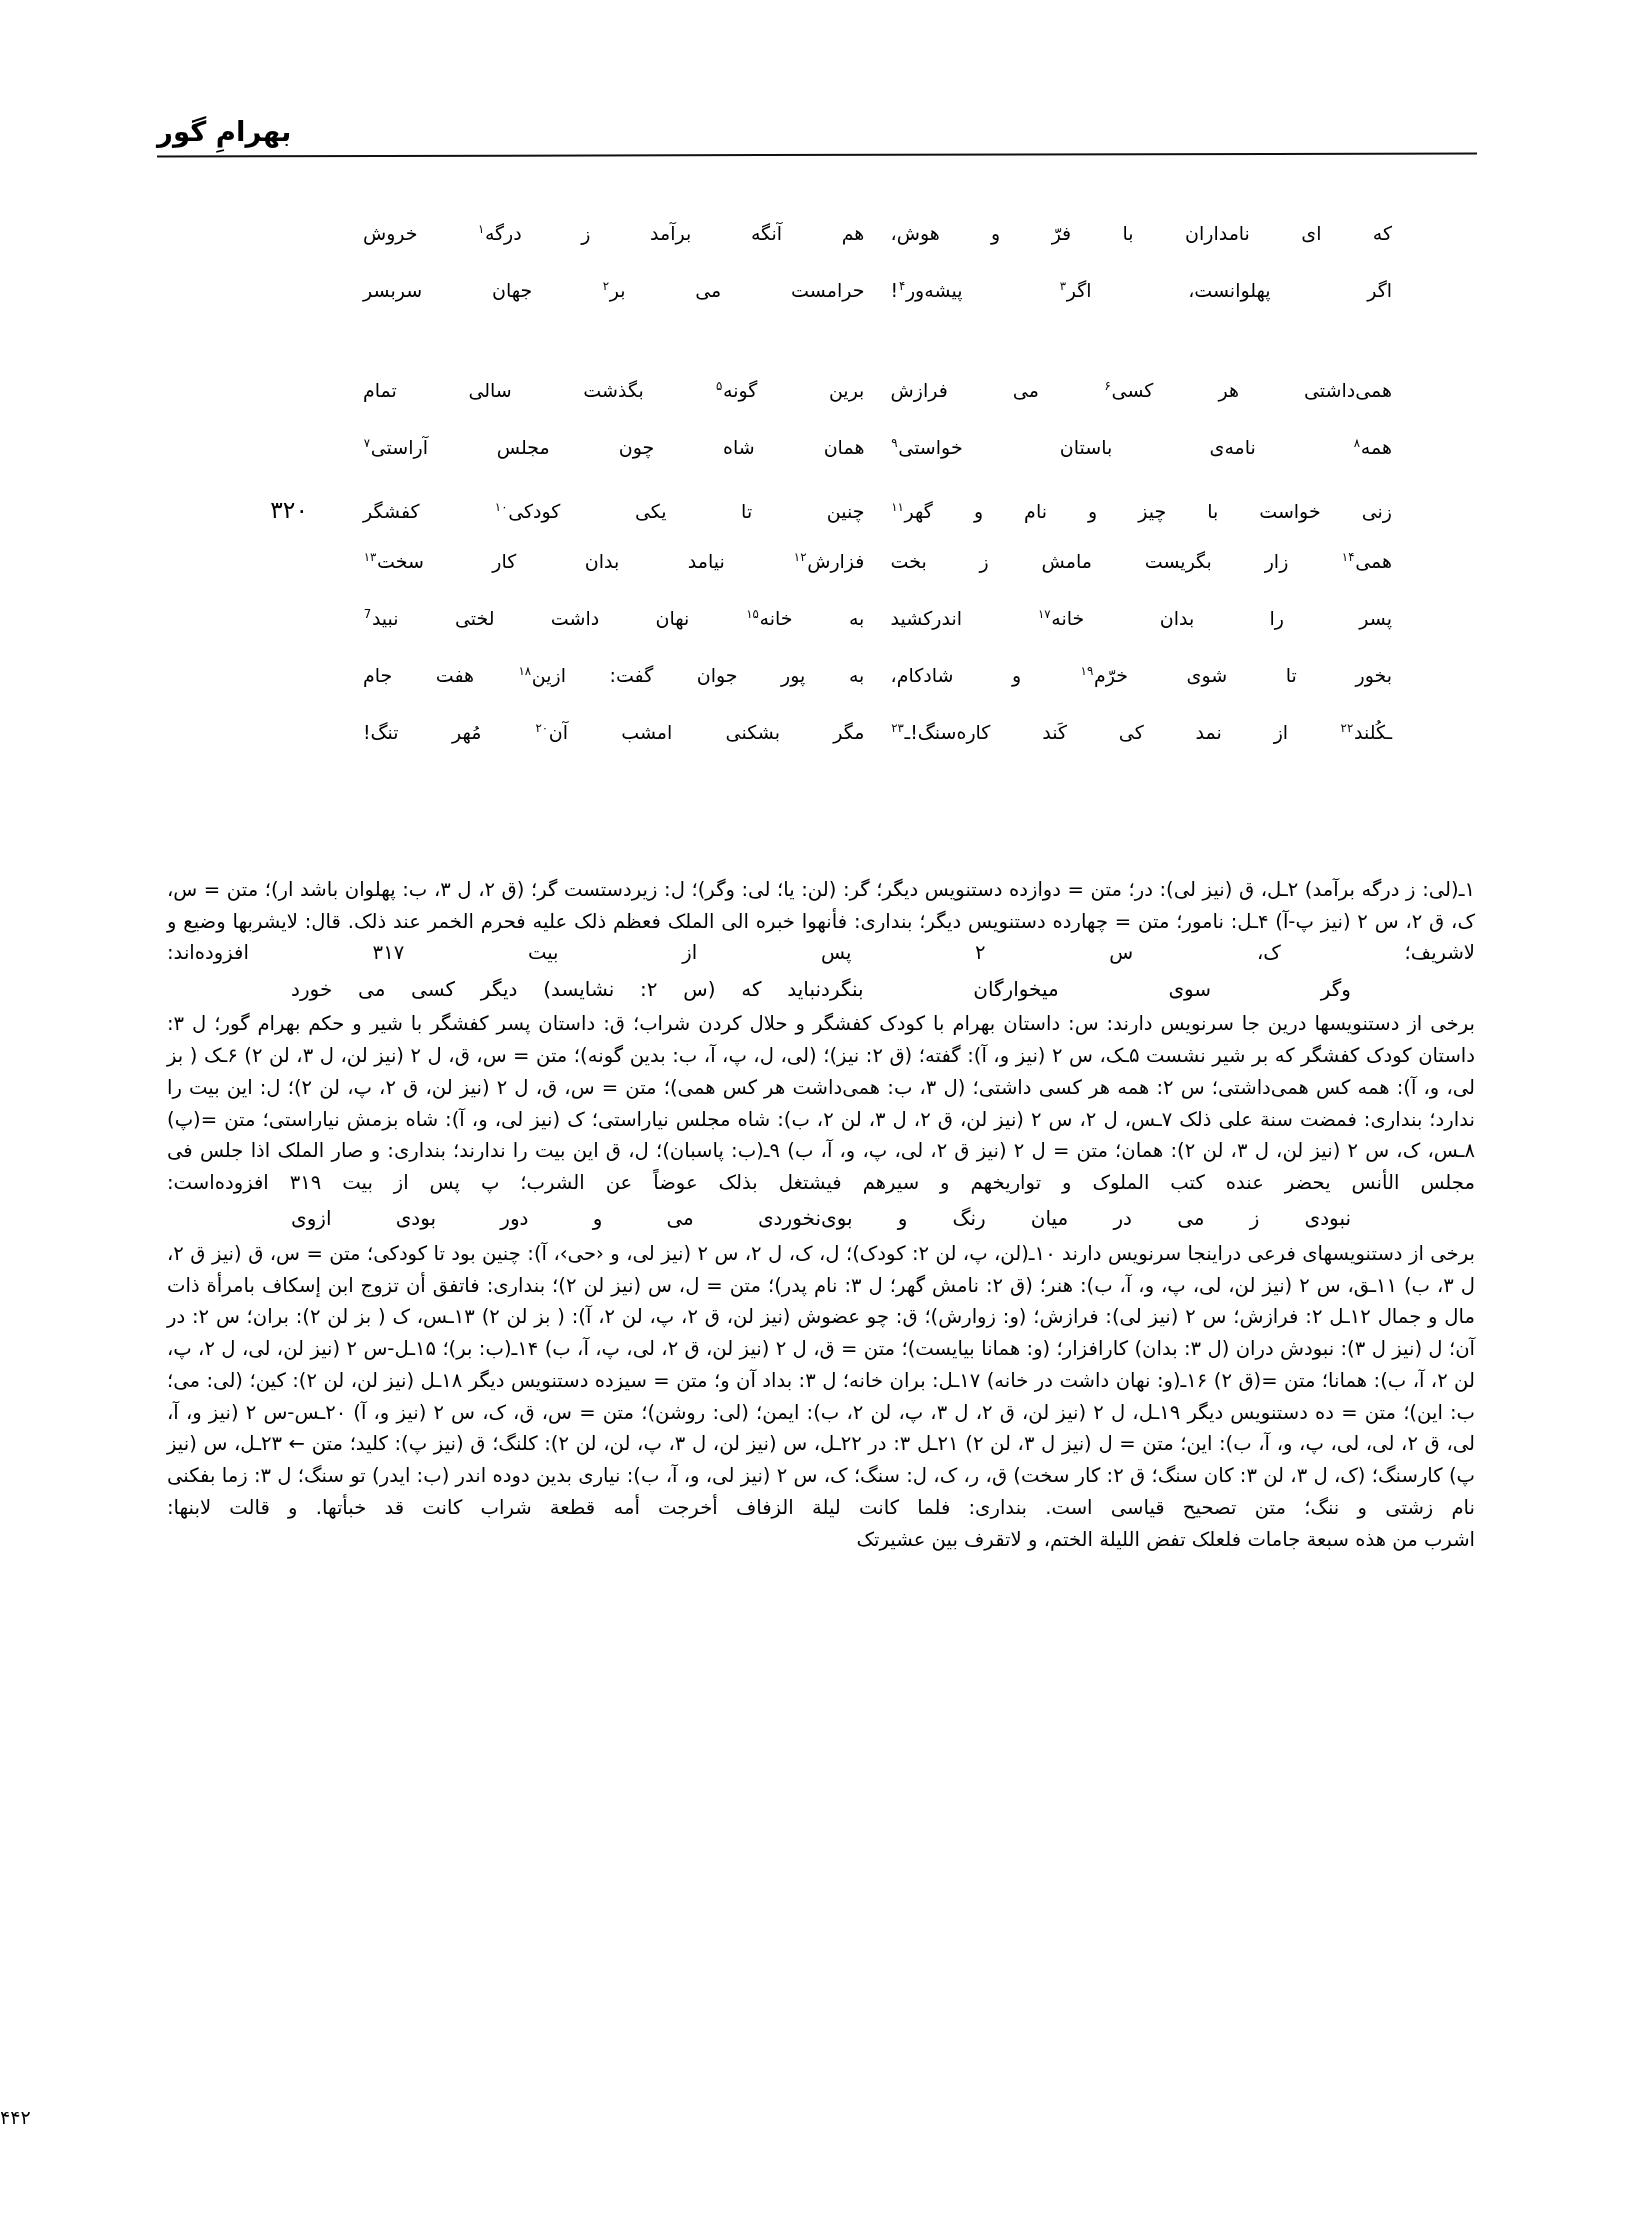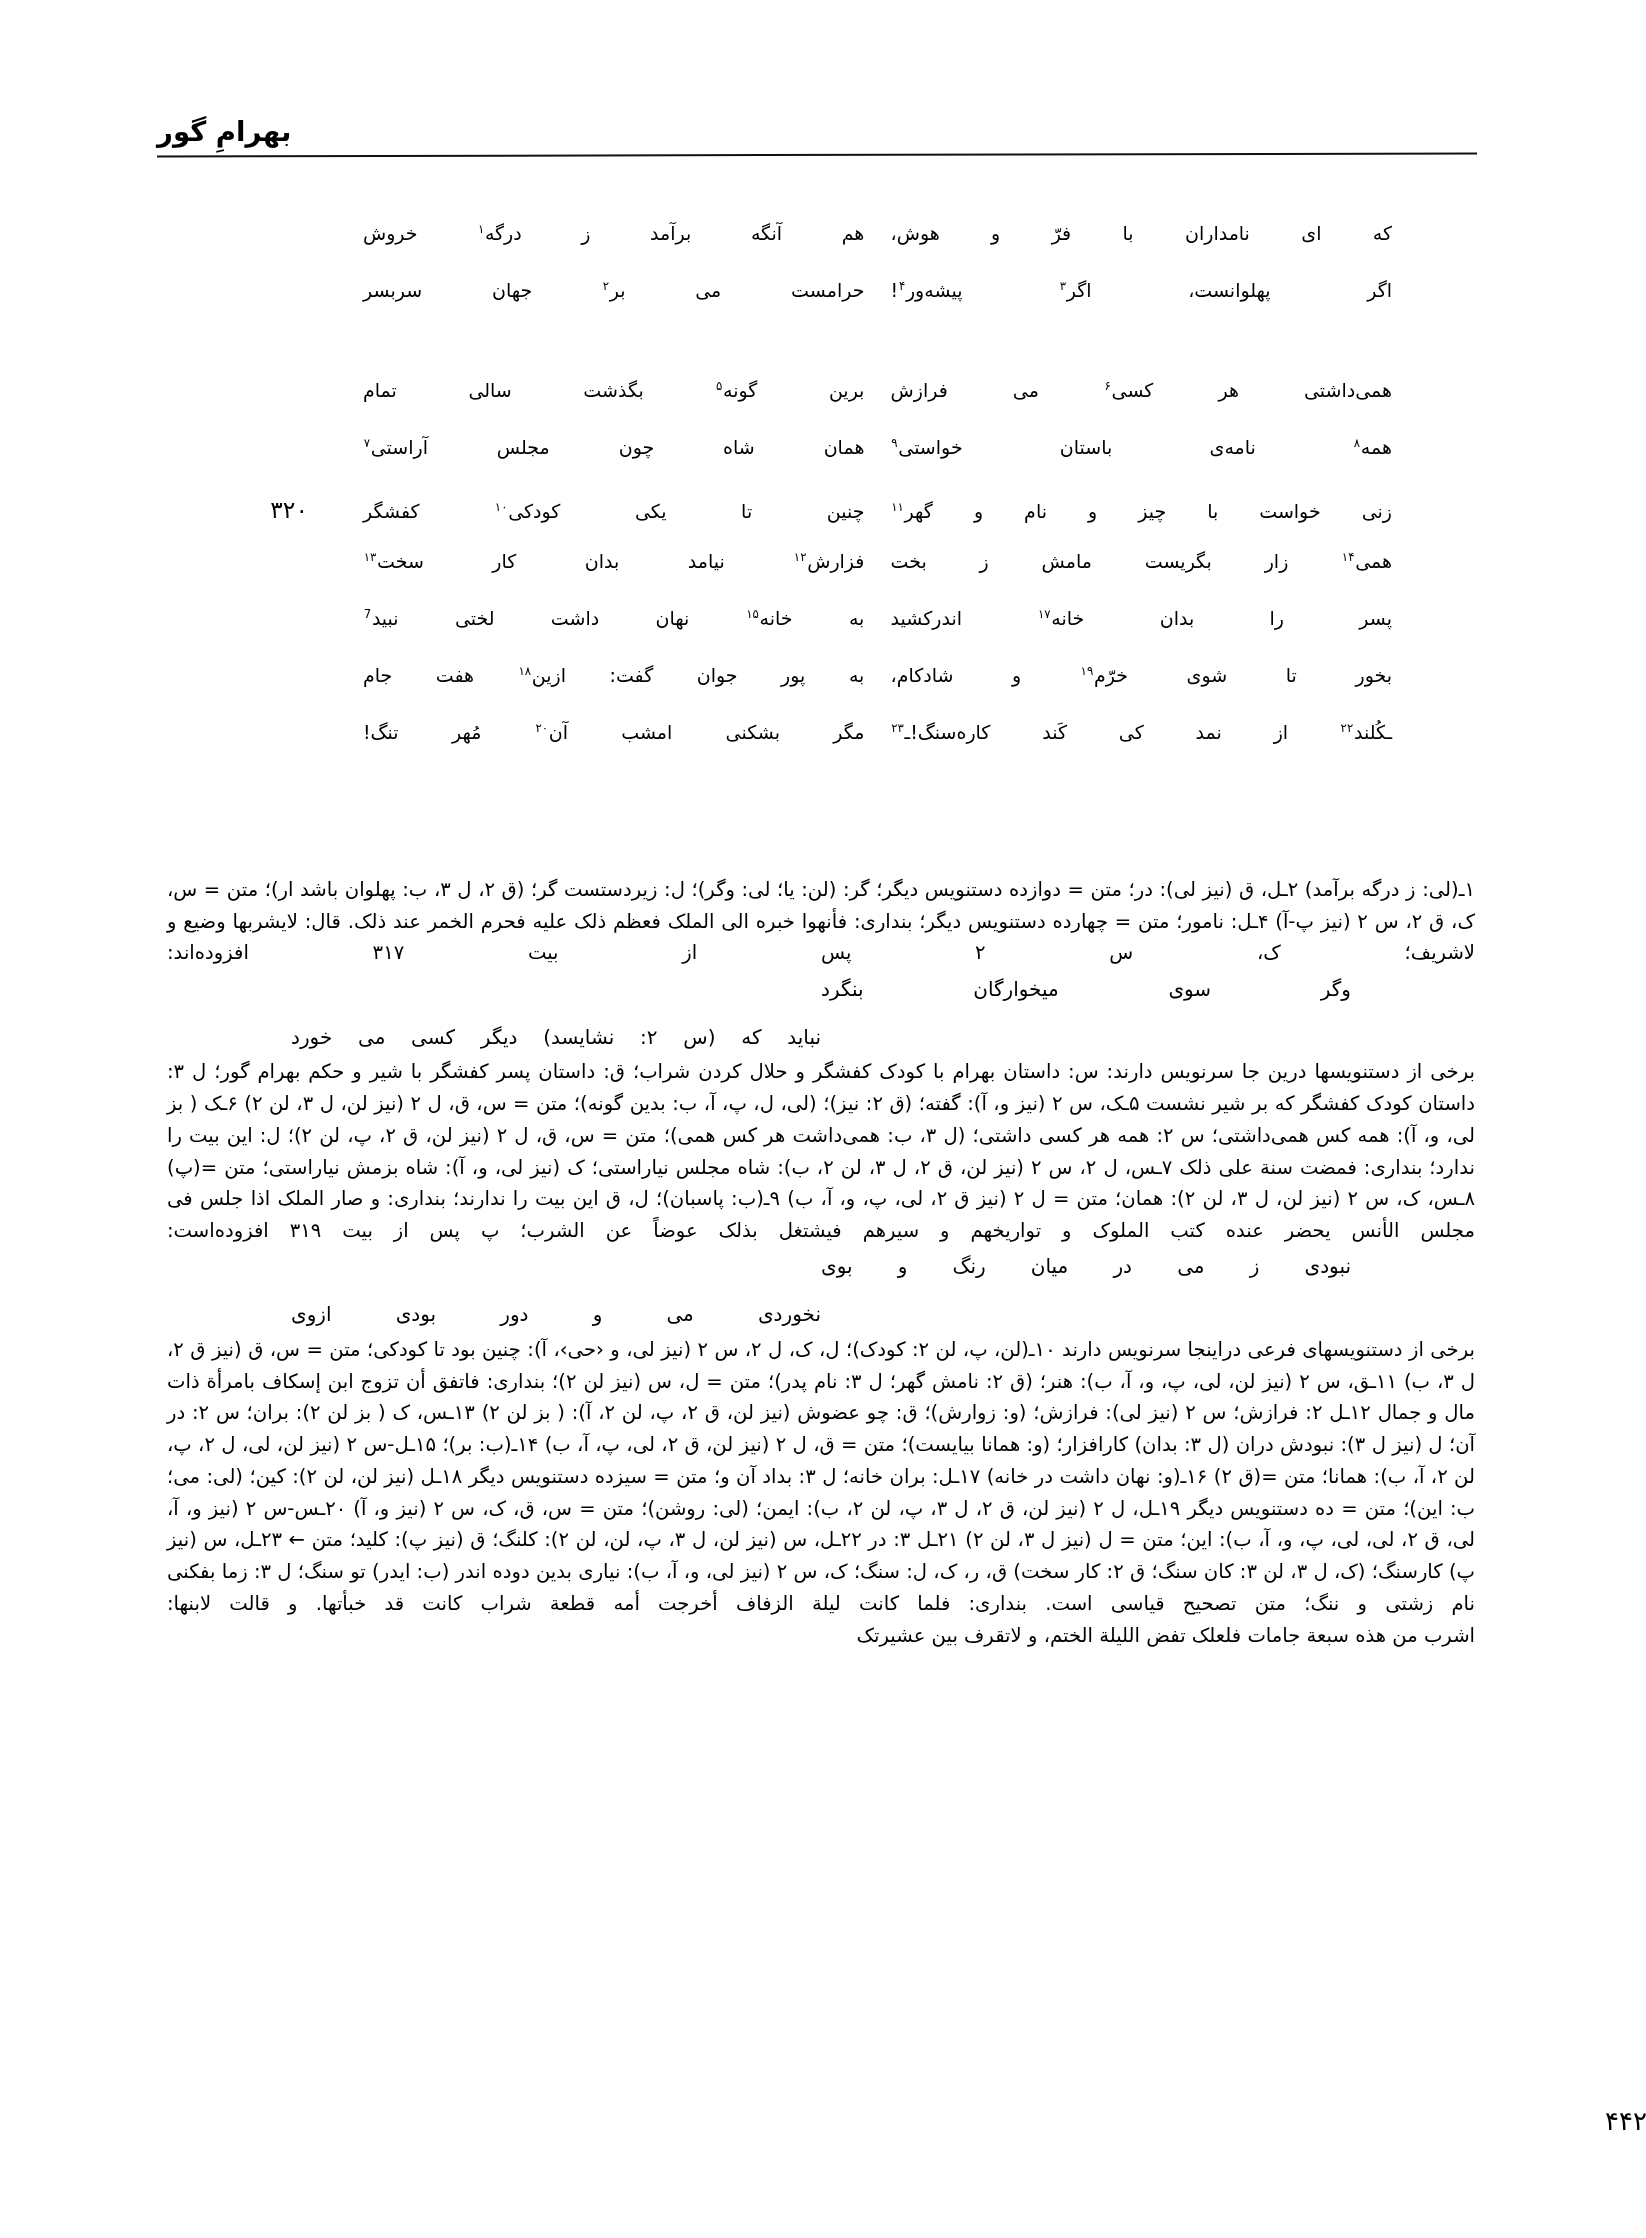--- a/index.html
+++ b/index.html
@@ -125,37 +125,37 @@
     direction: rtl;
     padding-right: 83px;
     padding-left: 76px;
   }
   .inset-verse .ih {
     flex: 1 1 0;
     text-align: justify;
     text-align-last: justify;
     white-space: nowrap;
   }
-  .inset-verse .ih.a { padding-left: 48px; margin-top: 48px; }
+  .inset-verse .ih.a { padding-left: 48px; }
   .inset-verse .ih.b { padding-right: 41px; }
 
   .arabic-tail {
     direction: rtl;
     text-align: justify;
     text-align-last: right;
   }
 
   
   .folio {
     position: absolute;
     top: 2106px;
     left: 0;
     right: 0;
-    text-align: right;
-    font-size: 26px;
+    text-align: left;
+    font-size: 19px;
     direction: rtl;
   }
 </style>
 </head>
 <body>
 
 <div class="page">
 
   <div class="runhead-wrap">
     <div class="runhead-title">بهرامِ گور</div>

